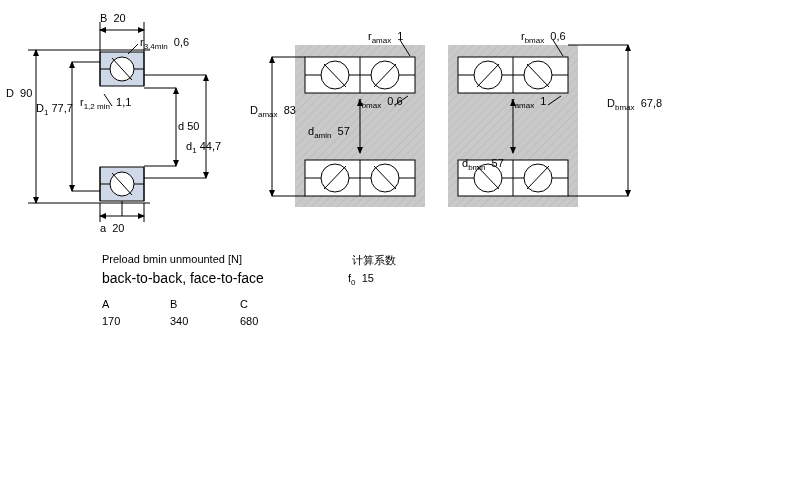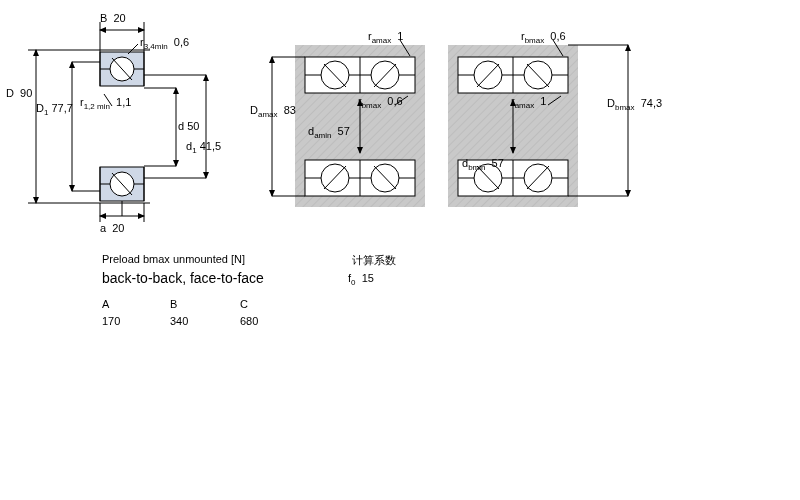--- a/index.html
+++ b/index.html
@@ -194,21 +194,21 @@
 
   <div class="lbl" style="left:80px;top:96px;">
     <span>r</span><span class="sub">1,2 min</span>&nbsp;&nbsp;<span>1,1</span>
   </div>
 
   <div class="lbl" style="left:178px;top:120px;text-align:center;">
     <span>d</span>&nbsp;<span>50</span>
   </div>
 
   <div class="lbl" style="left:186px;top:140px;">
-    <span>d</span><span class="sub">1</span>&nbsp;<span>41,5</span>
+    <span>d</span><span class="sub">1</span>&nbsp;<span>44,7</span>
   </div>
 
   <div class="lbl" style="left:100px;top:222px;text-align:right;">
     <span>a</span>&nbsp;&nbsp;<span>20</span>
   </div>
 
   <div class="lbl" style="left:368px;top:30px;">
     <span>r</span><span class="sub">amax</span>&nbsp;&nbsp;<span>1</span>
   </div>
 
@@ -222,32 +222,32 @@
 
   <div class="lbl" style="left:358px;top:95px;">
     <span>r</span><span class="sub">bmax</span>&nbsp;&nbsp;<span>0,6</span>
   </div>
 
   <div class="lbl" style="left:511px;top:95px;">
     <span>r</span><span class="sub">amax</span>&nbsp;&nbsp;<span>1</span>
   </div>
 
   <div class="lbl" style="left:607px;top:97px;">
-    <span>D</span><span class="sub">bmax</span>&nbsp;&nbsp;<span>74,3</span>
+    <span>D</span><span class="sub">bmax</span>&nbsp;&nbsp;<span>67,8</span>
   </div>
 
   <div class="lbl" style="left:308px;top:125px;">
     <span>d</span><span class="sub">amin</span>&nbsp;&nbsp;<span>57</span>
   </div>
 
   <div class="lbl" style="left:462px;top:125px;margin-top:32px;">
     <span>d</span><span class="sub">bmin</span>&nbsp;&nbsp;<span>57</span>
   </div>
 
-  <div class="t-head" style="left:102px;top:253px;">Preload bmax unmounted [N]</div>
+  <div class="t-head" style="left:102px;top:253px;">Preload bmin unmounted [N]</div>
   <div class="t-sub" style="left:102px;top:270px;">back-to-back, face-to-face</div>
 
   <div class="lbl" style="left:102px;top:298px;">A</div>
   <div class="lbl" style="left:170px;top:298px;">B</div>
   <div class="lbl" style="left:240px;top:298px;">C</div>
 
   <div class="lbl" style="left:102px;top:315px;">170</div>
   <div class="lbl" style="left:170px;top:315px;">340</div>
   <div class="lbl" style="left:240px;top:315px;">680</div>
 

